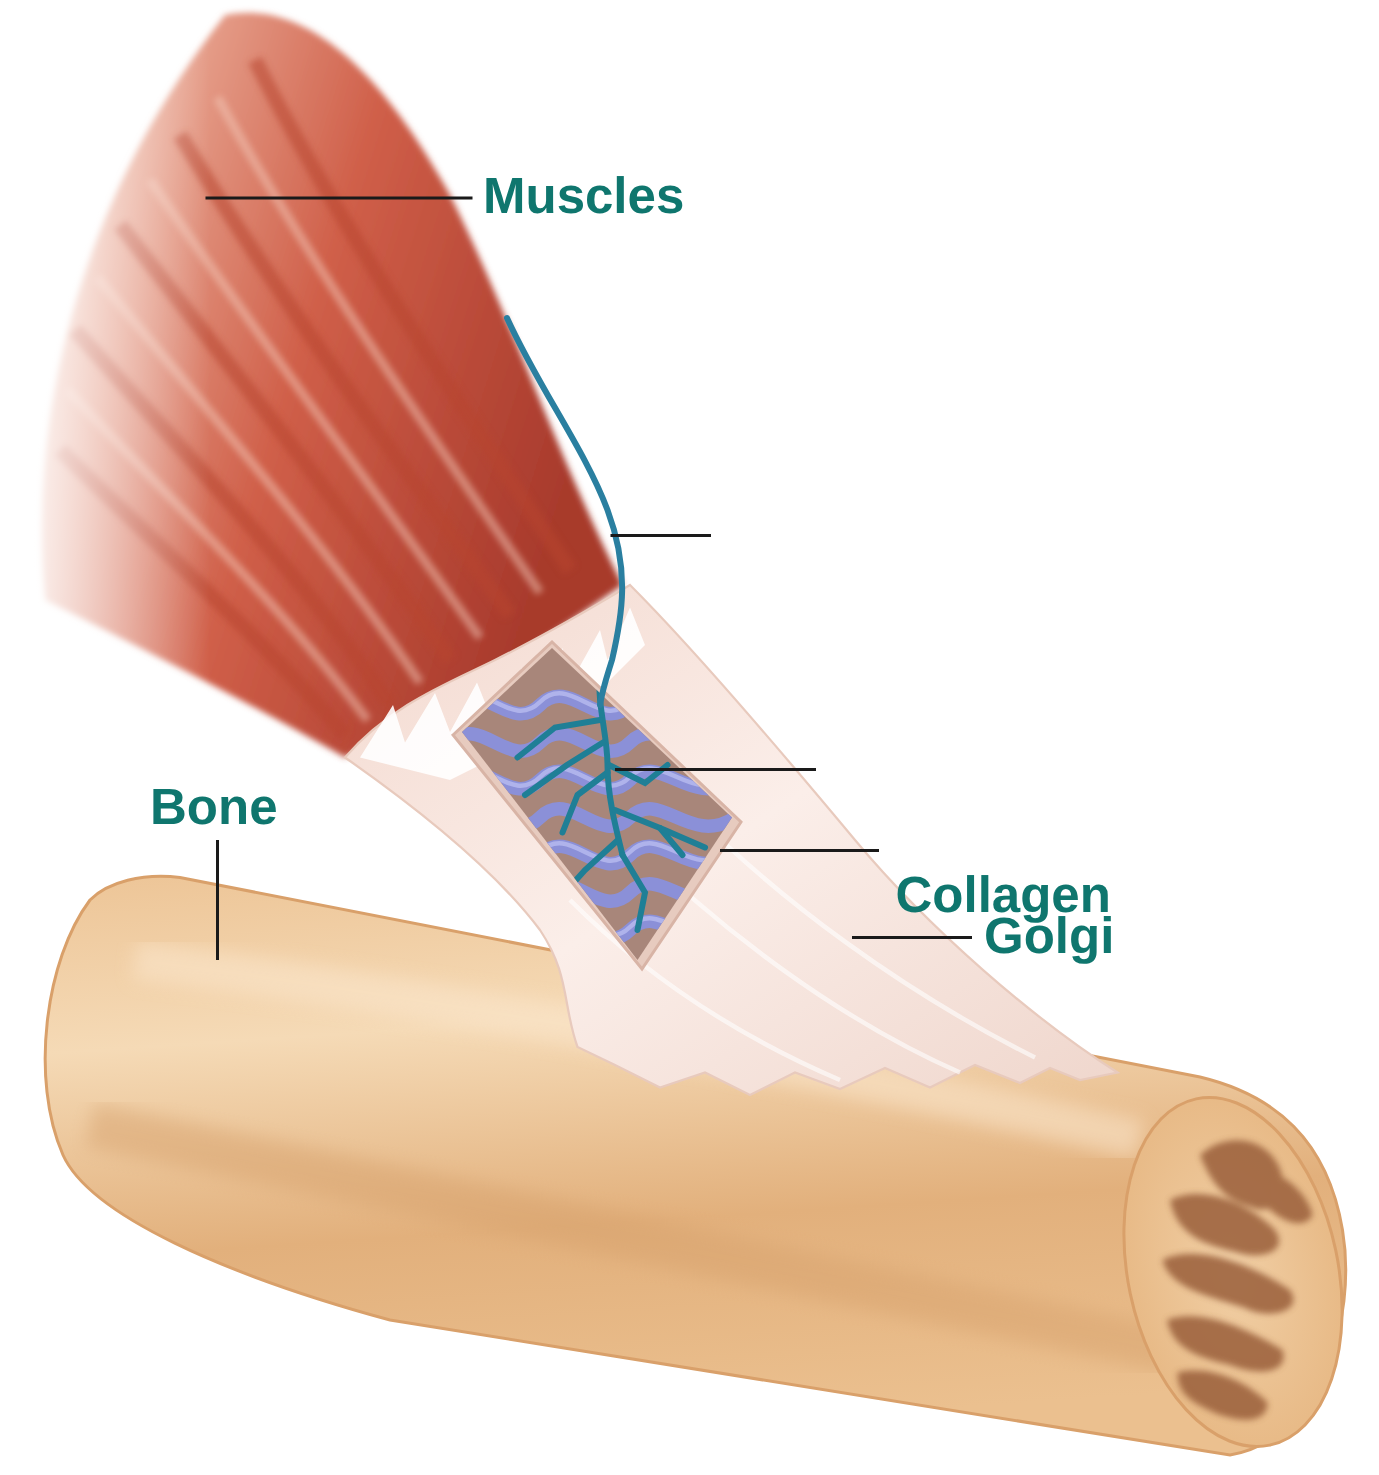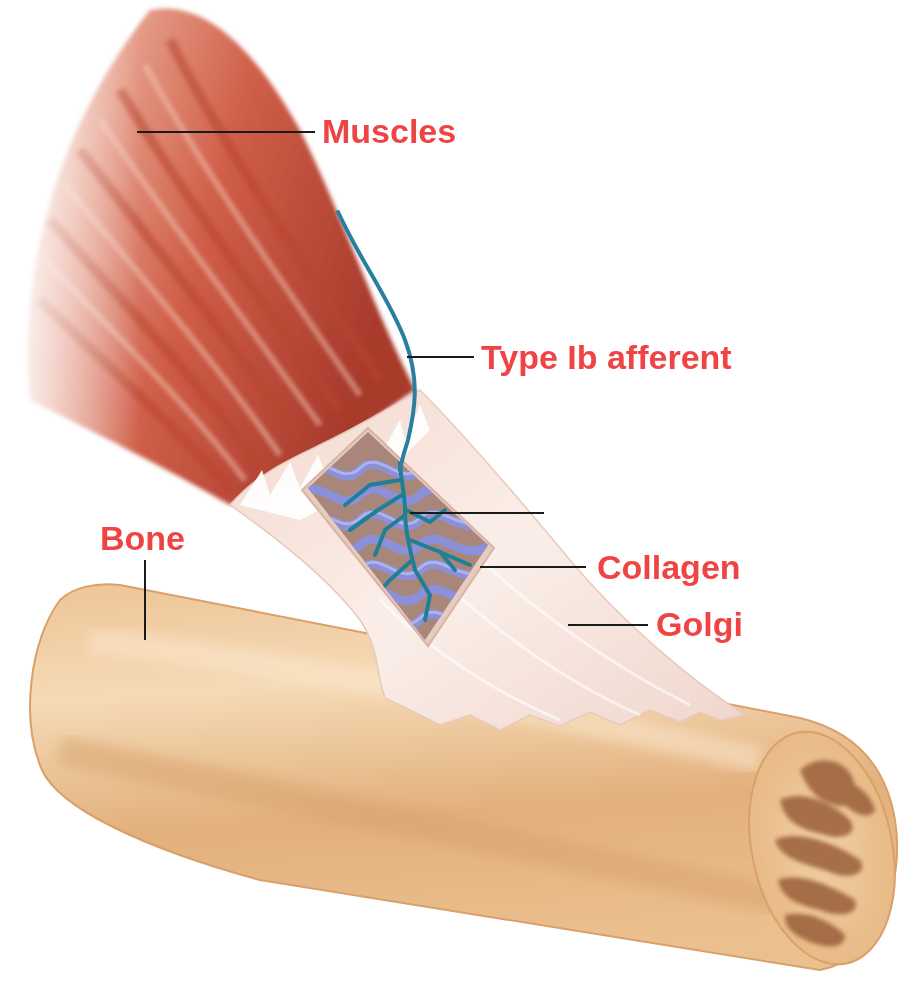--- a/index.html
+++ b/index.html
@@ -3,21 +3,21 @@
 <meta charset="utf-8">
 <style>
   html, body { margin:0; padding:0; background:#ffffff; }
   #stage { position:relative; width:919px; height:983px; overflow:hidden; background:#ffffff; }
   #art { position:absolute; left:0; top:0; width:919px; height:983px; }
   .label {
     position:absolute;
     font-family:"Liberation Sans", "DejaVu Sans", sans-serif;
     font-weight:bold;
     font-size:34px;
-    color:#ef4444;
+    color:#0f766e;
     white-space:nowrap;
     line-height:1;
   }
   .leader { position:absolute; background:#1a1a1a; }
 </style>
 </head>
 <body>
 
 <div id="stage">
 
@@ -145,17 +145,16 @@
   </svg>
 
   <div class="leader" style="left:137px; top:131px; width:178px; height:2px;"></div>
   <div class="leader" style="left:407px; top:356px; width:67px; height:2px;"></div>
   <div class="leader" style="left:410px; top:512px; width:134px; height:2px;"></div>
   <div class="leader" style="left:480px; top:566px; width:106px; height:2px;"></div>
   <div class="leader" style="left:568px; top:624px; width:80px; height:2px;"></div>
   <div class="leader" style="left:144px; top:560px; width:2px; height:80px;"></div>
 
   <div class="label" style="left:322px; top:114px;">Muscles</div>
-  <div class="label" style="left:481px; top:340px;">Type Ib afferent</div>
-  <div class="label" style="left:597px; top:550px;">Collagen</div>
+  <div class="label" style="left:597px; top:580px;">Collagen</div>
   <div class="label" style="left:656px; top:607px;">Golgi</div>
   <div class="label" style="left:100px; top:521px;">Bone</div>
 </div>
 
 </body></html>

